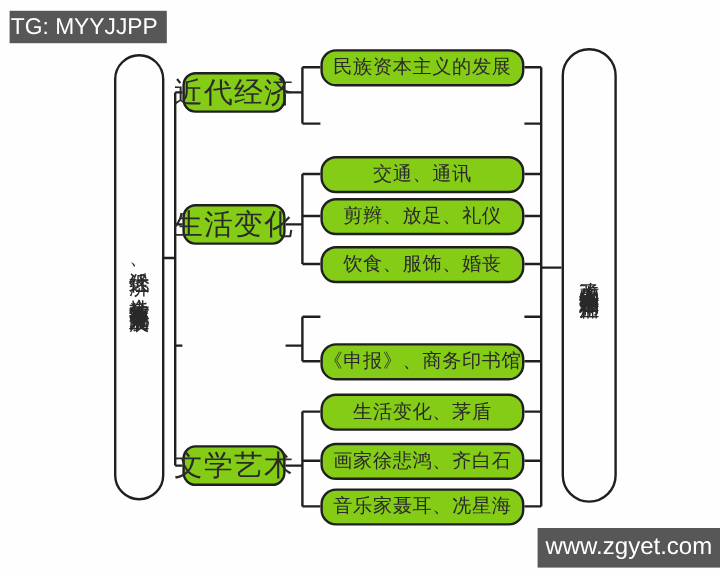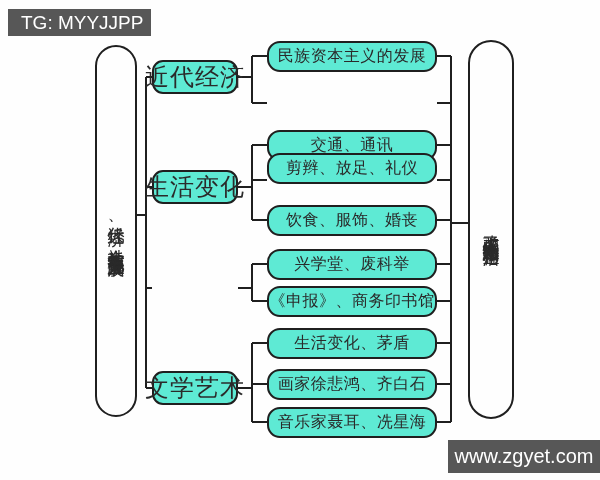--- a/index.html
+++ b/index.html
@@ -12,42 +12,42 @@
     color:#2a2a2a;
   }
   svg.connectors{position:absolute;left:0;top:0;width:600px;height:480px;}
   .bar{
     position:absolute;
     background:#575757;
     color:#ffffff;
     font-family:"Liberation Sans","DejaVu Sans",sans-serif;
     display:flex;align-items:center;
   }
-  .top-bar{left:8px;top:9px;width:130px;height:27px;font-size:19px;padding-left:13px;text-align:right;}
+  .top-bar{left:8px;top:9px;width:130px;height:27px;font-size:19px;padding-left:1px;text-align:right;}
   .bottom-bar{left:448px;top:440px;width:152px;height:33px;font-size:20px;justify-content:center;}
   .capsule{
     position:absolute;
     border:2px solid #1f1f1f;
     background:#fefefe;
     display:flex;align-items:center;justify-content:center;
   }
   .capsule span{
     writing-mode:vertical-rl;
     text-orientation:upright;
     font-size:17px;
     letter-spacing:1px;
     line-height:1;
     white-space:nowrap;
   }
   .capsule.left-capsule{left:95px;top:45px;width:38px;height:368px;border-radius:21px;}
   .capsule.right-capsule{left:468px;top:40px;width:42px;height:375px;border-radius:23px;}
   .node{
     position:absolute;
     border:2px solid #1f1f1f;
-    background:#5eead4;
+    background:#84cc16;
     display:flex;align-items:center;justify-content:center;
     white-space:nowrap;
     box-sizing:border-box;
   }
   .cat{left:152px;width:86px;height:34px;border-radius:11px;font-size:24px;letter-spacing:1px;}
   .leaf{left:267px;width:170px;height:31px;border-radius:13px;font-size:16px;letter-spacing:0.5px;}
 </style>
 </head>
 <body>
 
@@ -73,23 +73,22 @@
   <div class="capsule left-capsule">
     <span>近代经济、社会生活与教育文化事业的发展</span>
   </div>
 
   <div class="node cat" style="top:60px;">近代经济</div>
   <div class="node cat" style="top:170px;">生活变化</div>
   <div class="node cat" style="top:371px;">文学艺术</div>
 
   <div class="node leaf" style="top:41px;">民族资本主义的发展</div>
   <div class="node leaf" style="top:130px;">交通、通讯</div>
-  <div class="node leaf" style="top:153px;">剪辫、放足、礼仪</div>
+  <div class="node leaf" style="top:165px;">剪辫、放足、礼仪</div>
   <div class="node leaf" style="top:205px;">饮食、服饰、婚丧</div>
-  <div class="node leaf" style="top:249px;">兴学堂、废科举</div>
   <div class="node leaf" style="top:286px;">《申报》、商务印书馆</div>
   <div class="node leaf" style="top:328px;">生活变化、茅盾</div>
   <div class="node leaf" style="top:369px;">画家徐悲鸿、齐白石</div>
   <div class="node leaf" style="top:407px;">音乐家聂耳、冼星海</div>
 
   <div class="capsule right-capsule">
     <span>改变了人们的物质生活和精神生活</span>
   </div>
 
   <div class="bar bottom-bar">www.zgyet.com</div>

